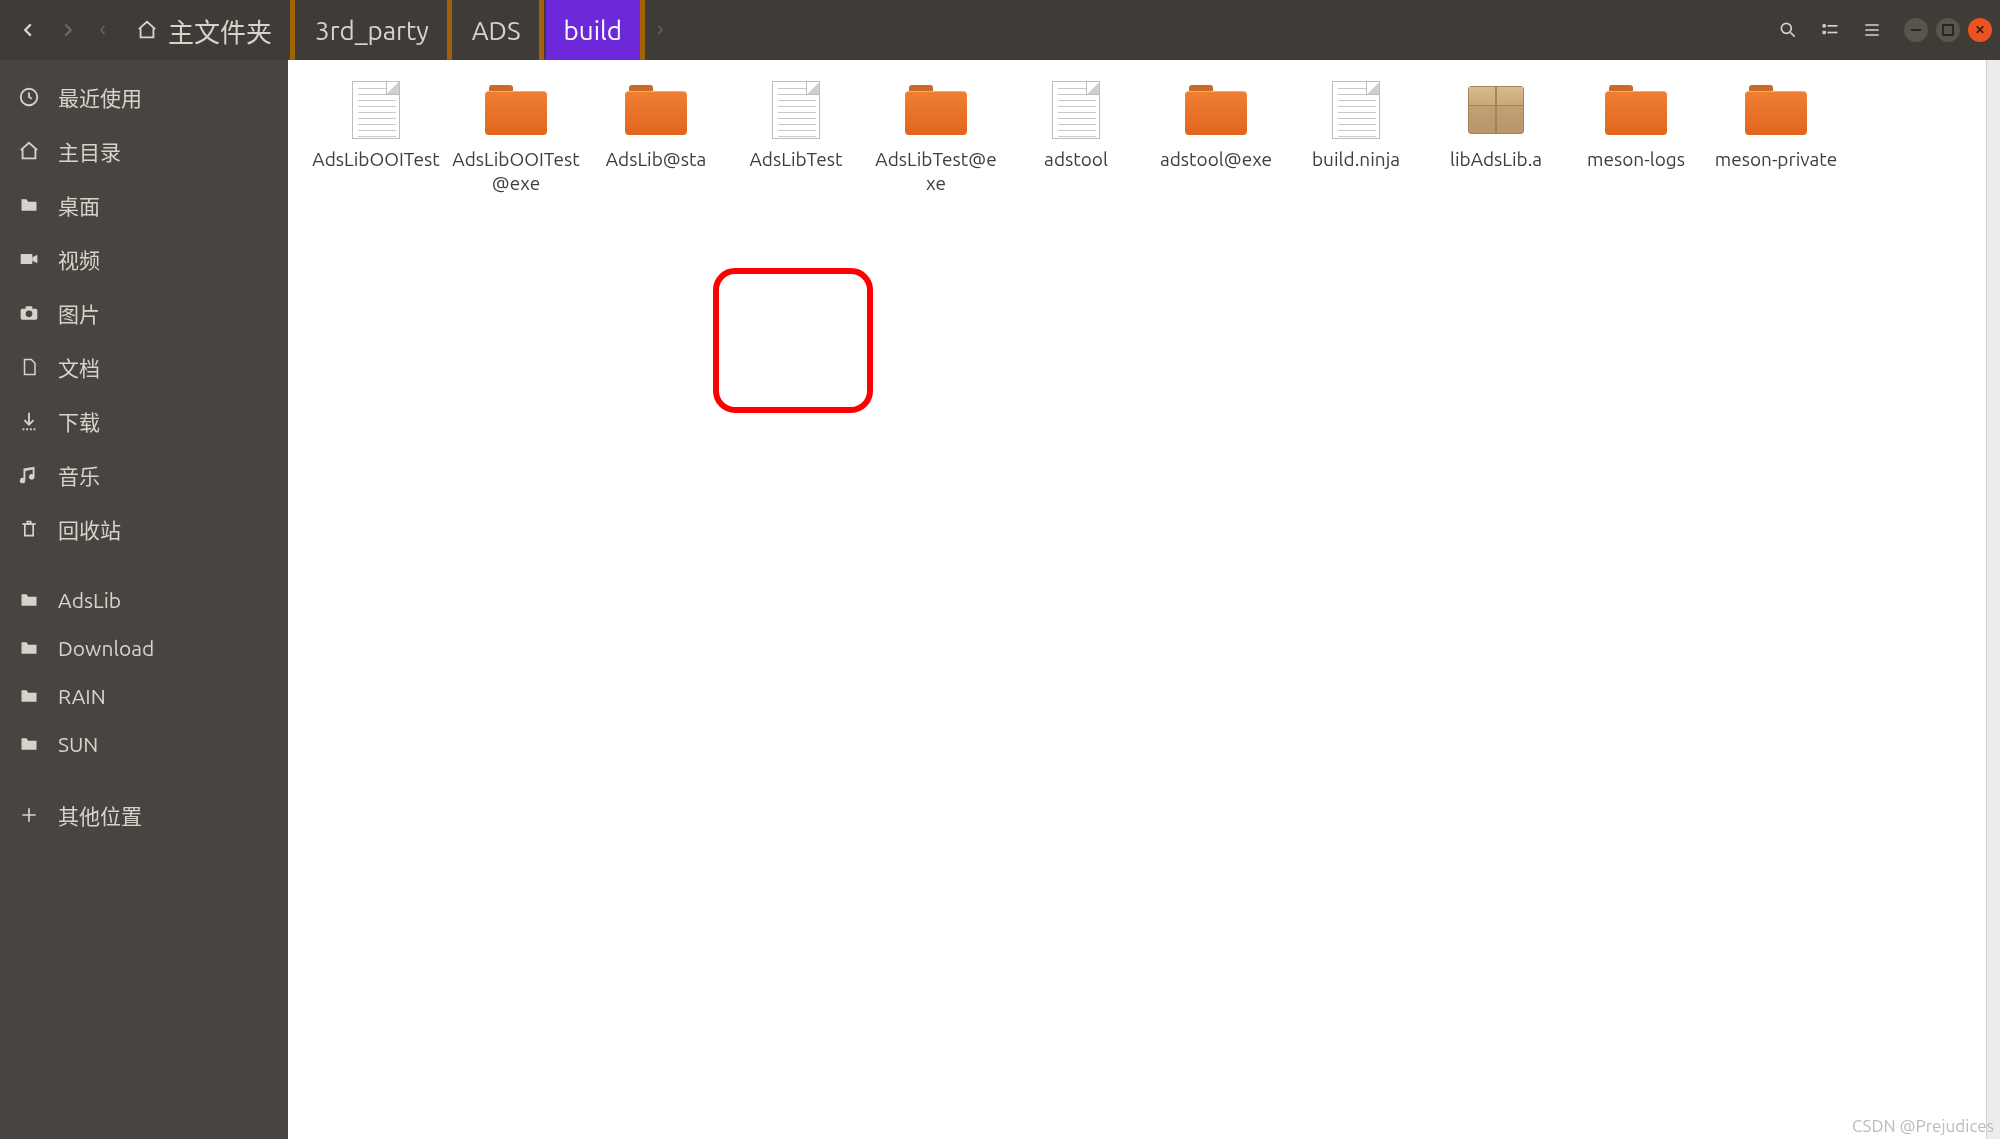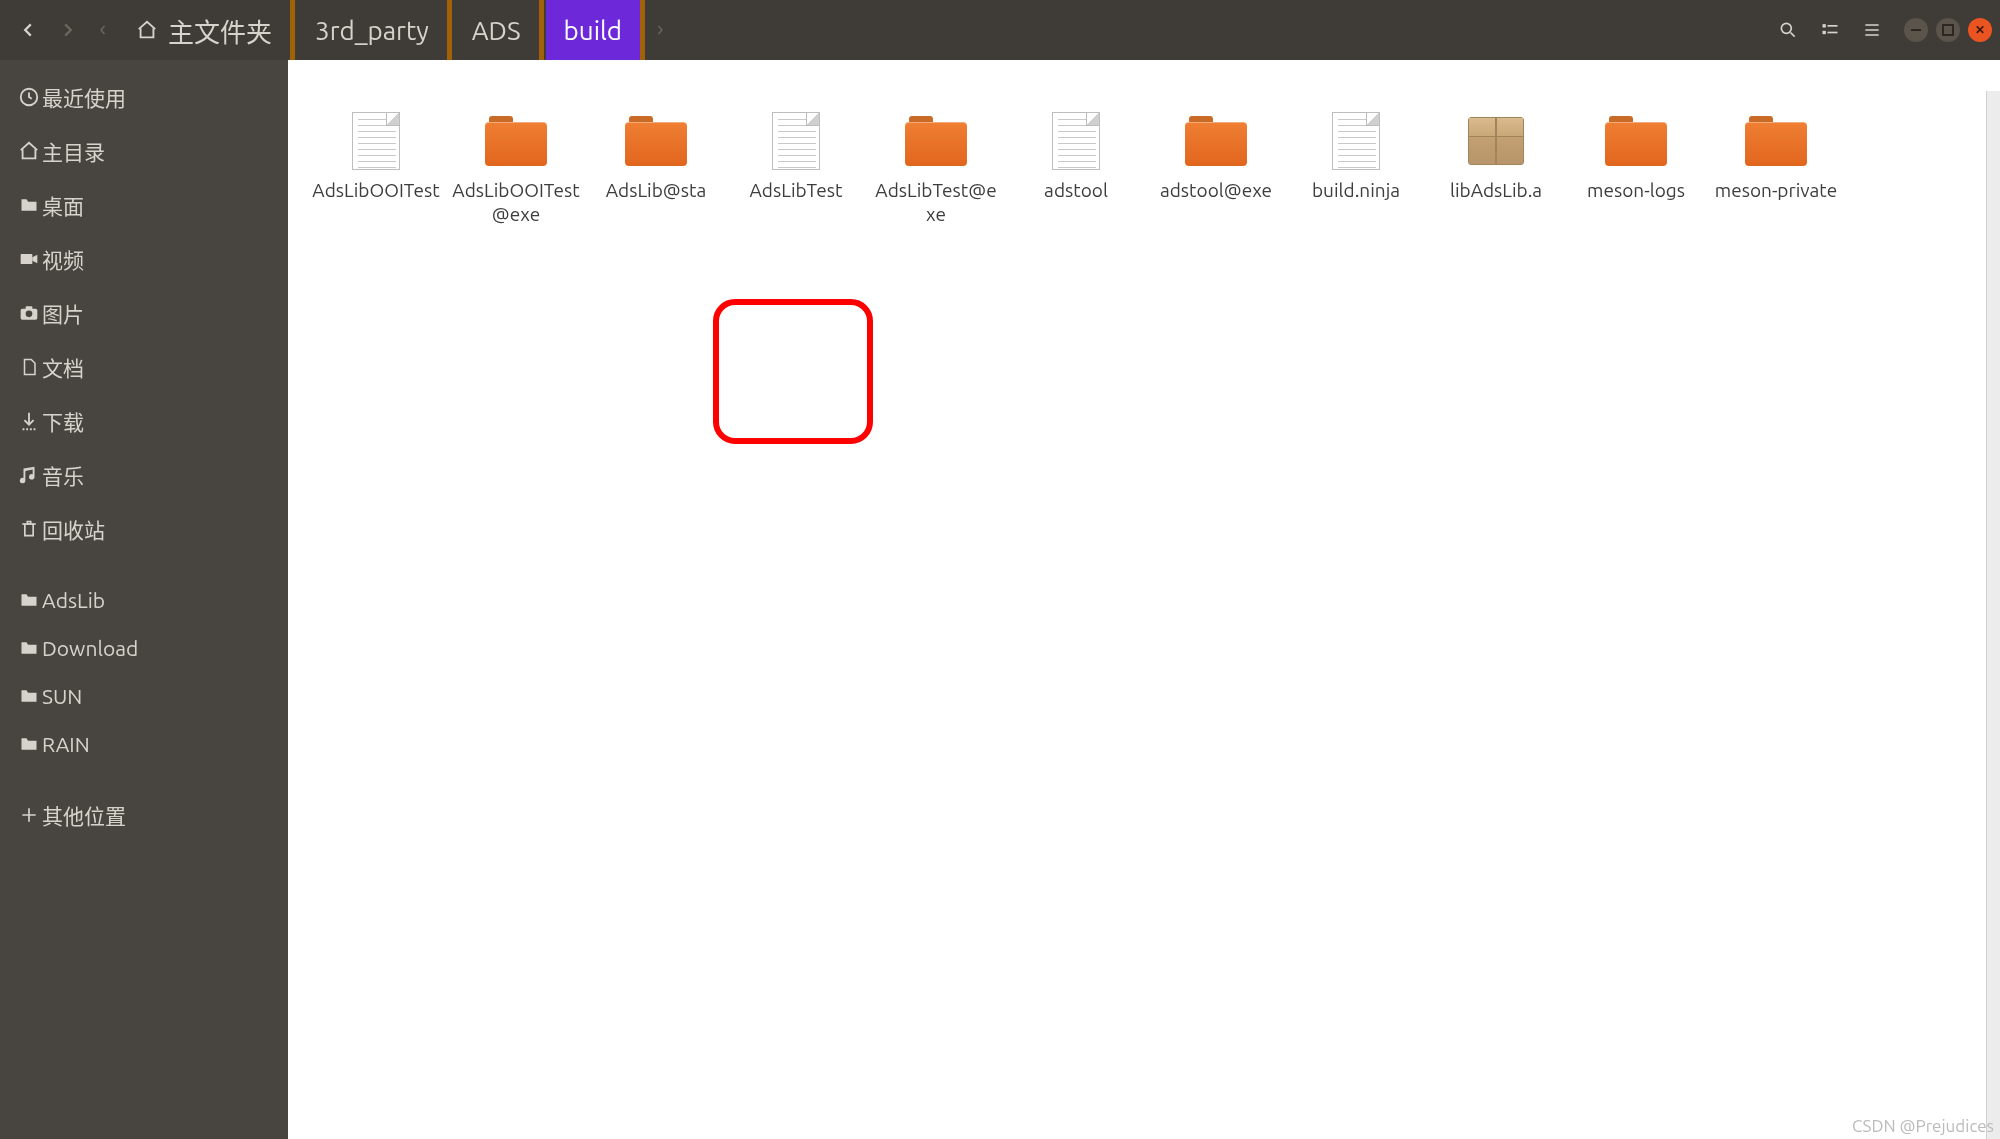--- a/index.html
+++ b/index.html
@@ -51,21 +51,21 @@
 
   
   .sidebar {
     width: 288px;
     background:#484540;
     color:#d7d3cc;
     display:flex; flex-direction:column;
     padding:10px 0;
   }
   .side-item {
-    display:flex; align-items:center; gap:2px;
+    display:flex; align-items:center; gap:18px;
     padding:12px 18px;
     font-size:21px;
   }
   .side-gap { height:20px; }
   .side-icon { width:22px; display:flex; justify-content:center; }
 
   
   .content {
     flex:1; background:#fff; padding:14px 20px;
     display:flex; flex-wrap:wrap; align-content:flex-start;
@@ -121,21 +121,21 @@
     background:#a2845c; transform:translateX(-1px);
   }
 
   .highlight-box{
     position:absolute; border:6px solid #ff0000; border-radius:22px;
     pointer-events:none;
     width:160px; height:145px;
     left:425px; top:208px;
   }
 
-  .content-wrap{ position:relative; flex:1; display:flex;margin-top:31px; }
+  .content-wrap{ position:relative; flex:1; display:flex; }
   .scrollbar { width:14px; background:#ececec; border-left:1px solid #d0d0d0; }
 
   .watermark {
     position:absolute; bottom:4px; right:6px; font-size:17px; color:#bbb;
   }
 
   
   svg { display:block; }
 </style>
 </head>
@@ -315,29 +315,29 @@
           </svg>
         </span>
       <span>Download</span>
     </div>
     <div class="side-item">
       <span class="side-icon">
           <svg width="22" height="20" viewBox="0 0 24 24" fill="#d7d3cc">
             <path d="M3 5h6l2 3h10v11H3z"></path>
           </svg>
         </span>
+      <span>RAIN</span>
+    </div>
+    <div class="side-item">
+      <span class="side-icon">
+          <svg width="22" height="20" viewBox="0 0 24 24" fill="#d7d3cc">
+            <path d="M3 5h6l2 3h10v11H3z"></path>
+          </svg>
+        </span>
       <span>SUN</span>
-    </div>
-    <div class="side-item">
-      <span class="side-icon">
-          <svg width="22" height="20" viewBox="0 0 24 24" fill="#d7d3cc">
-            <path d="M3 5h6l2 3h10v11H3z"></path>
-          </svg>
-        </span>
-      <span>RAIN</span>
     </div>
 
     <div class="side-gap"></div>
 
     <div class="side-item">
       <span class="side-icon">
           <svg width="20" height="20" viewBox="0 0 24 24" stroke="#d7d3cc" stroke-width="2">
             <path d="M12 4v16M4 12h16"></path>
           </svg>
         </span>

